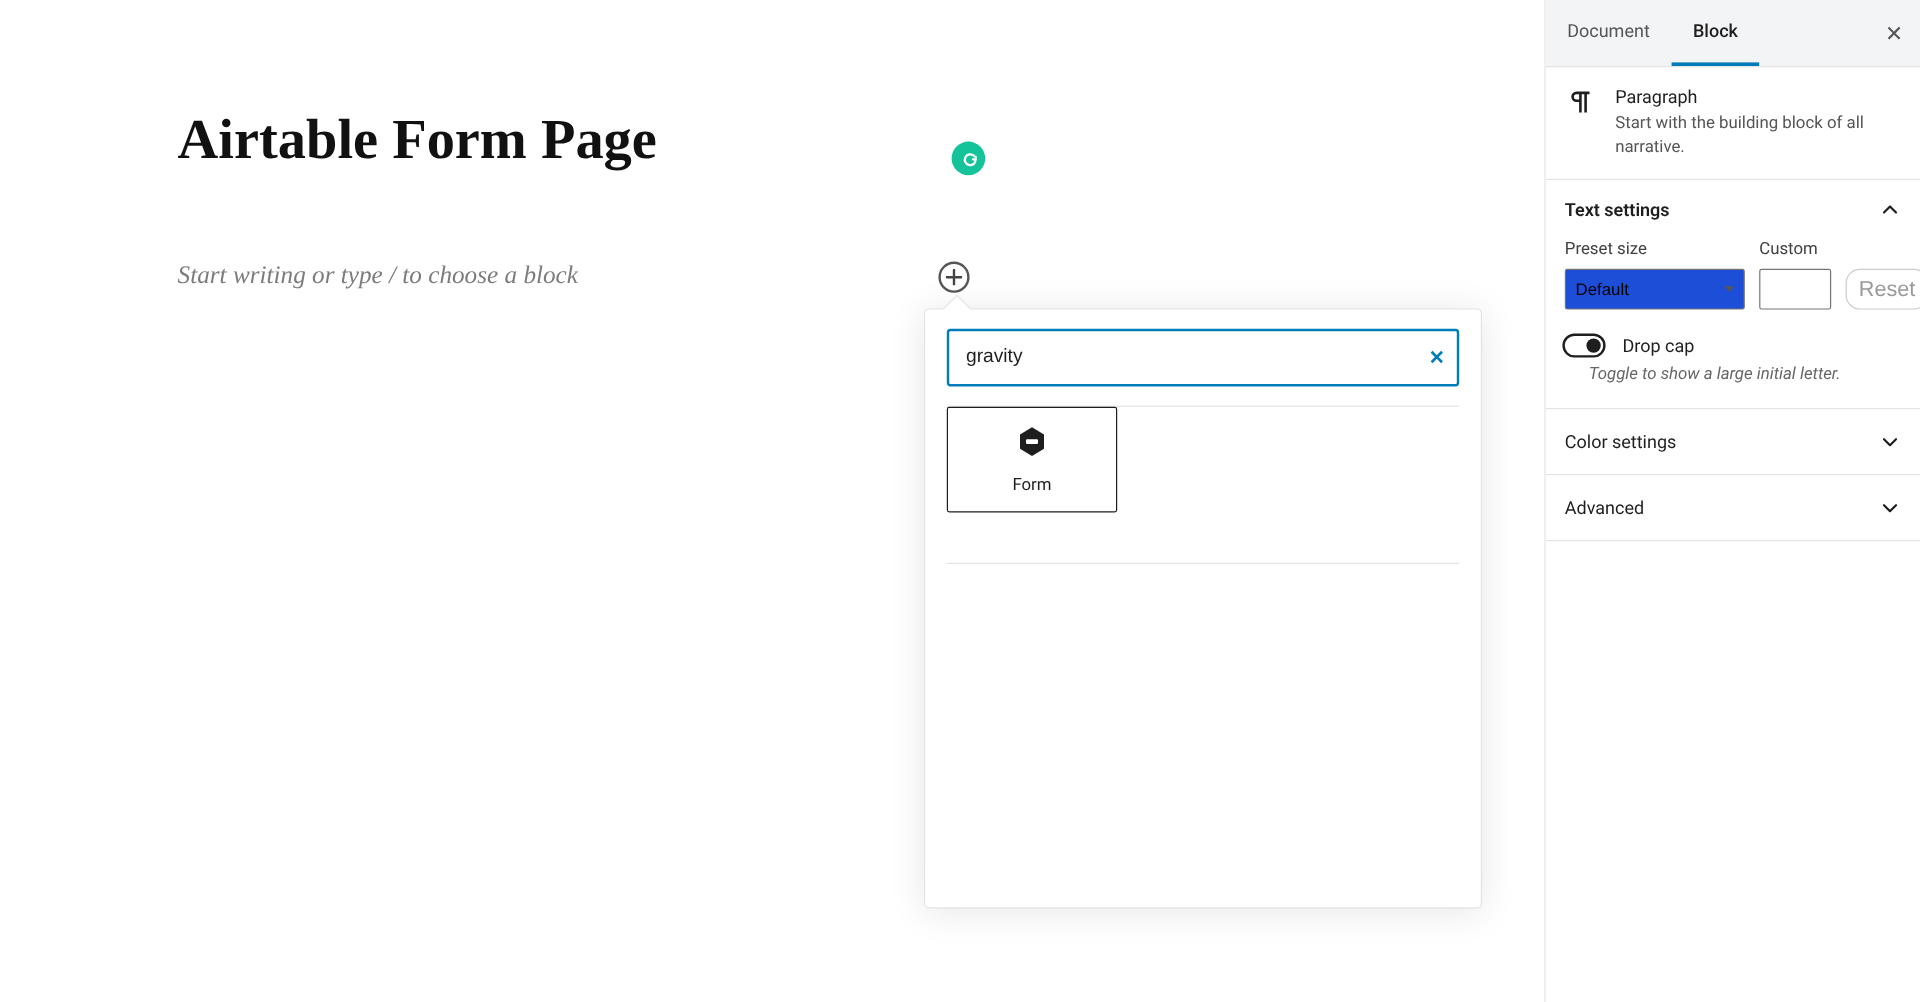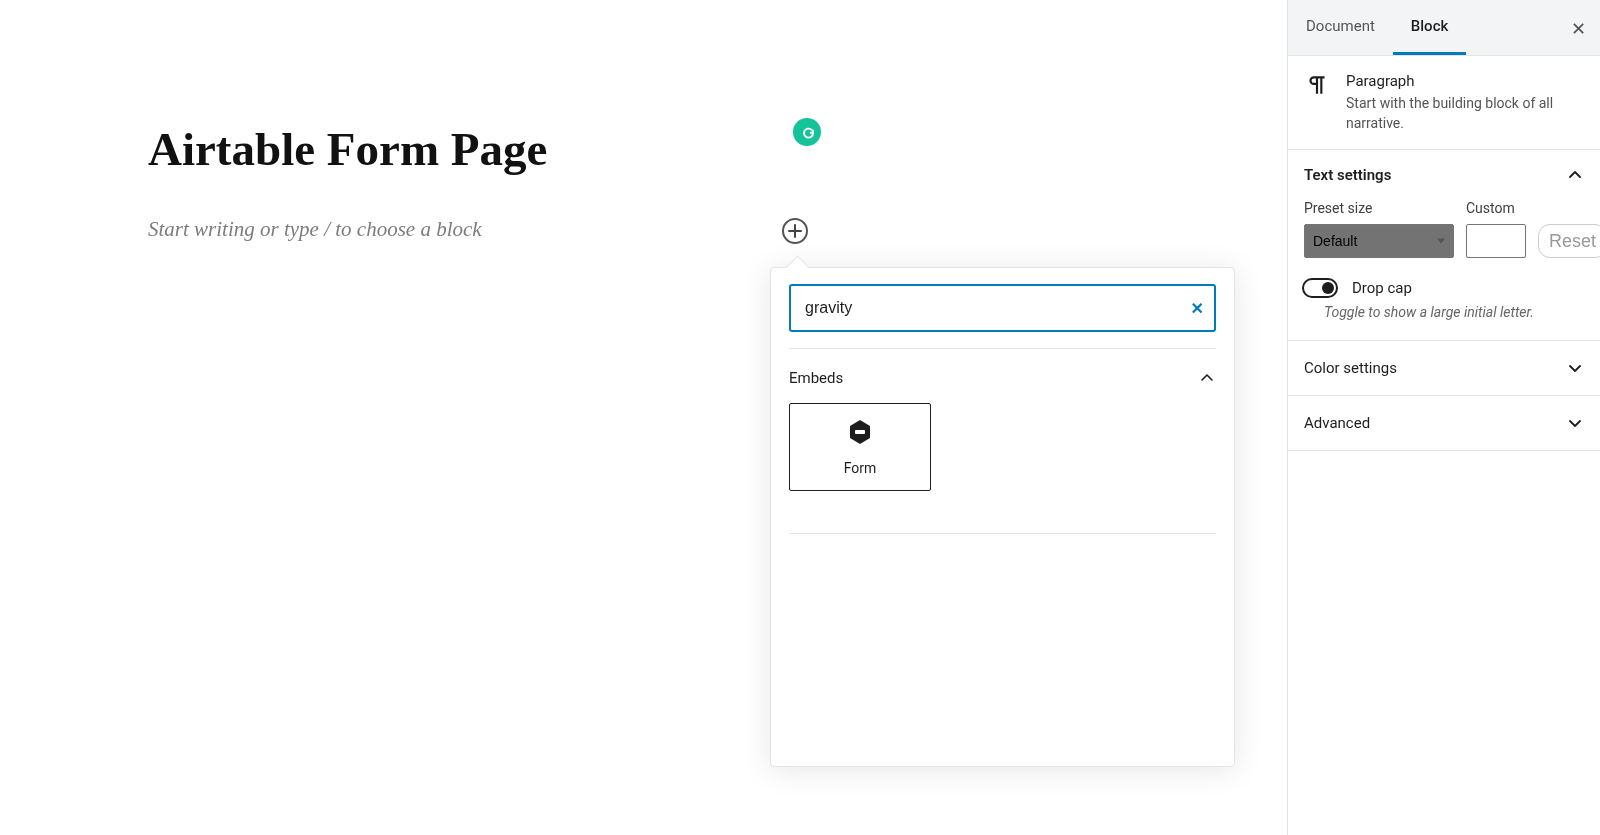--- a/index.html
+++ b/index.html
@@ -23,21 +23,20 @@
     }
 
     .page-title {
       position: absolute;
       left: 148px;
       top: 90px;
       font-family: Georgia, "Times New Roman", serif;
       font-size: 47px;
       font-weight: 700;
       color: #111;
-      margin-top: 32px;
     }
 
     .grammarly-badge {
       position: absolute;
       left: 793px;
       top: 118px;
       width: 28px;
       height: 28px;
       background: #15c39a;
       border-radius: 50%;
@@ -70,21 +69,21 @@
       justify-content: center;
       cursor: pointer;
       color: #444;
       background: #fff;
     }
 
     
     .inserter-popover {
       position: absolute;
       left: 770px;
-      top: 267px;
+      top: 257px;
       width: 465px;
       height: 500px;
       background: #fff;
       border: 1px solid #e2e4e7;
       border-radius: 4px;
       box-shadow: 0 3px 30px rgba(0,0,0,0.1);
       padding: 16px 18px;
       z-index: 50;
     }
     .inserter-popover::before {
@@ -264,21 +263,21 @@
       color: #404040;
       margin-bottom: 8px;
     }
     .preset-select {
       width: 150px;
       height: 34px;
       border: 1px solid #757575;
       border-radius: 2px;
       padding: 0 22px 0 8px;
       font-size: 14px;
-      background: #737373;
+      background: #1d4ed8;
       appearance: none;
       position: relative;
     }
     .select-wrap { position: relative; }
     .select-wrap::after {
       content: "";
       position: absolute;
       right: 9px;
       top: 50%;
       transform: translateY(-50%);
@@ -379,28 +378,20 @@
   </div>
 
   <div class="inserter-popover">
     <div class="search-wrap">
       <input class="search-input" type="text" value="gravity" style="">
       <span class="search-clear">✕</span>
     </div>
 
     <div class="inserter-divider"></div>
 
-    <div class="category-header">
-      <span>Embeds</span>
-      <span class="chevron">
-        <svg width="14" height="14" viewBox="0 0 14 14">
-            <path d="M2 9l5-5 5 5" stroke="#1e1e1e" stroke-width="1.6" fill="none" stroke-linecap="round" stroke-linejoin="round"></path>
-          </svg>
-      </span>
-    </div>
 
     <div class="block-grid">
       <div class="block-item">
         <div class="block-item-icon">
           <svg width="28" height="28" viewBox="0 0 28 28">
             <polygon points="14,2 24,8 24,20 14,26 4,20 4,8" fill="#1e1e1e"></polygon>
             <rect x="9" y="12" width="10" height="4" rx="1" fill="#fff"></rect>
           </svg>
         </div>
         <div class="block-item-label">Form</div>

